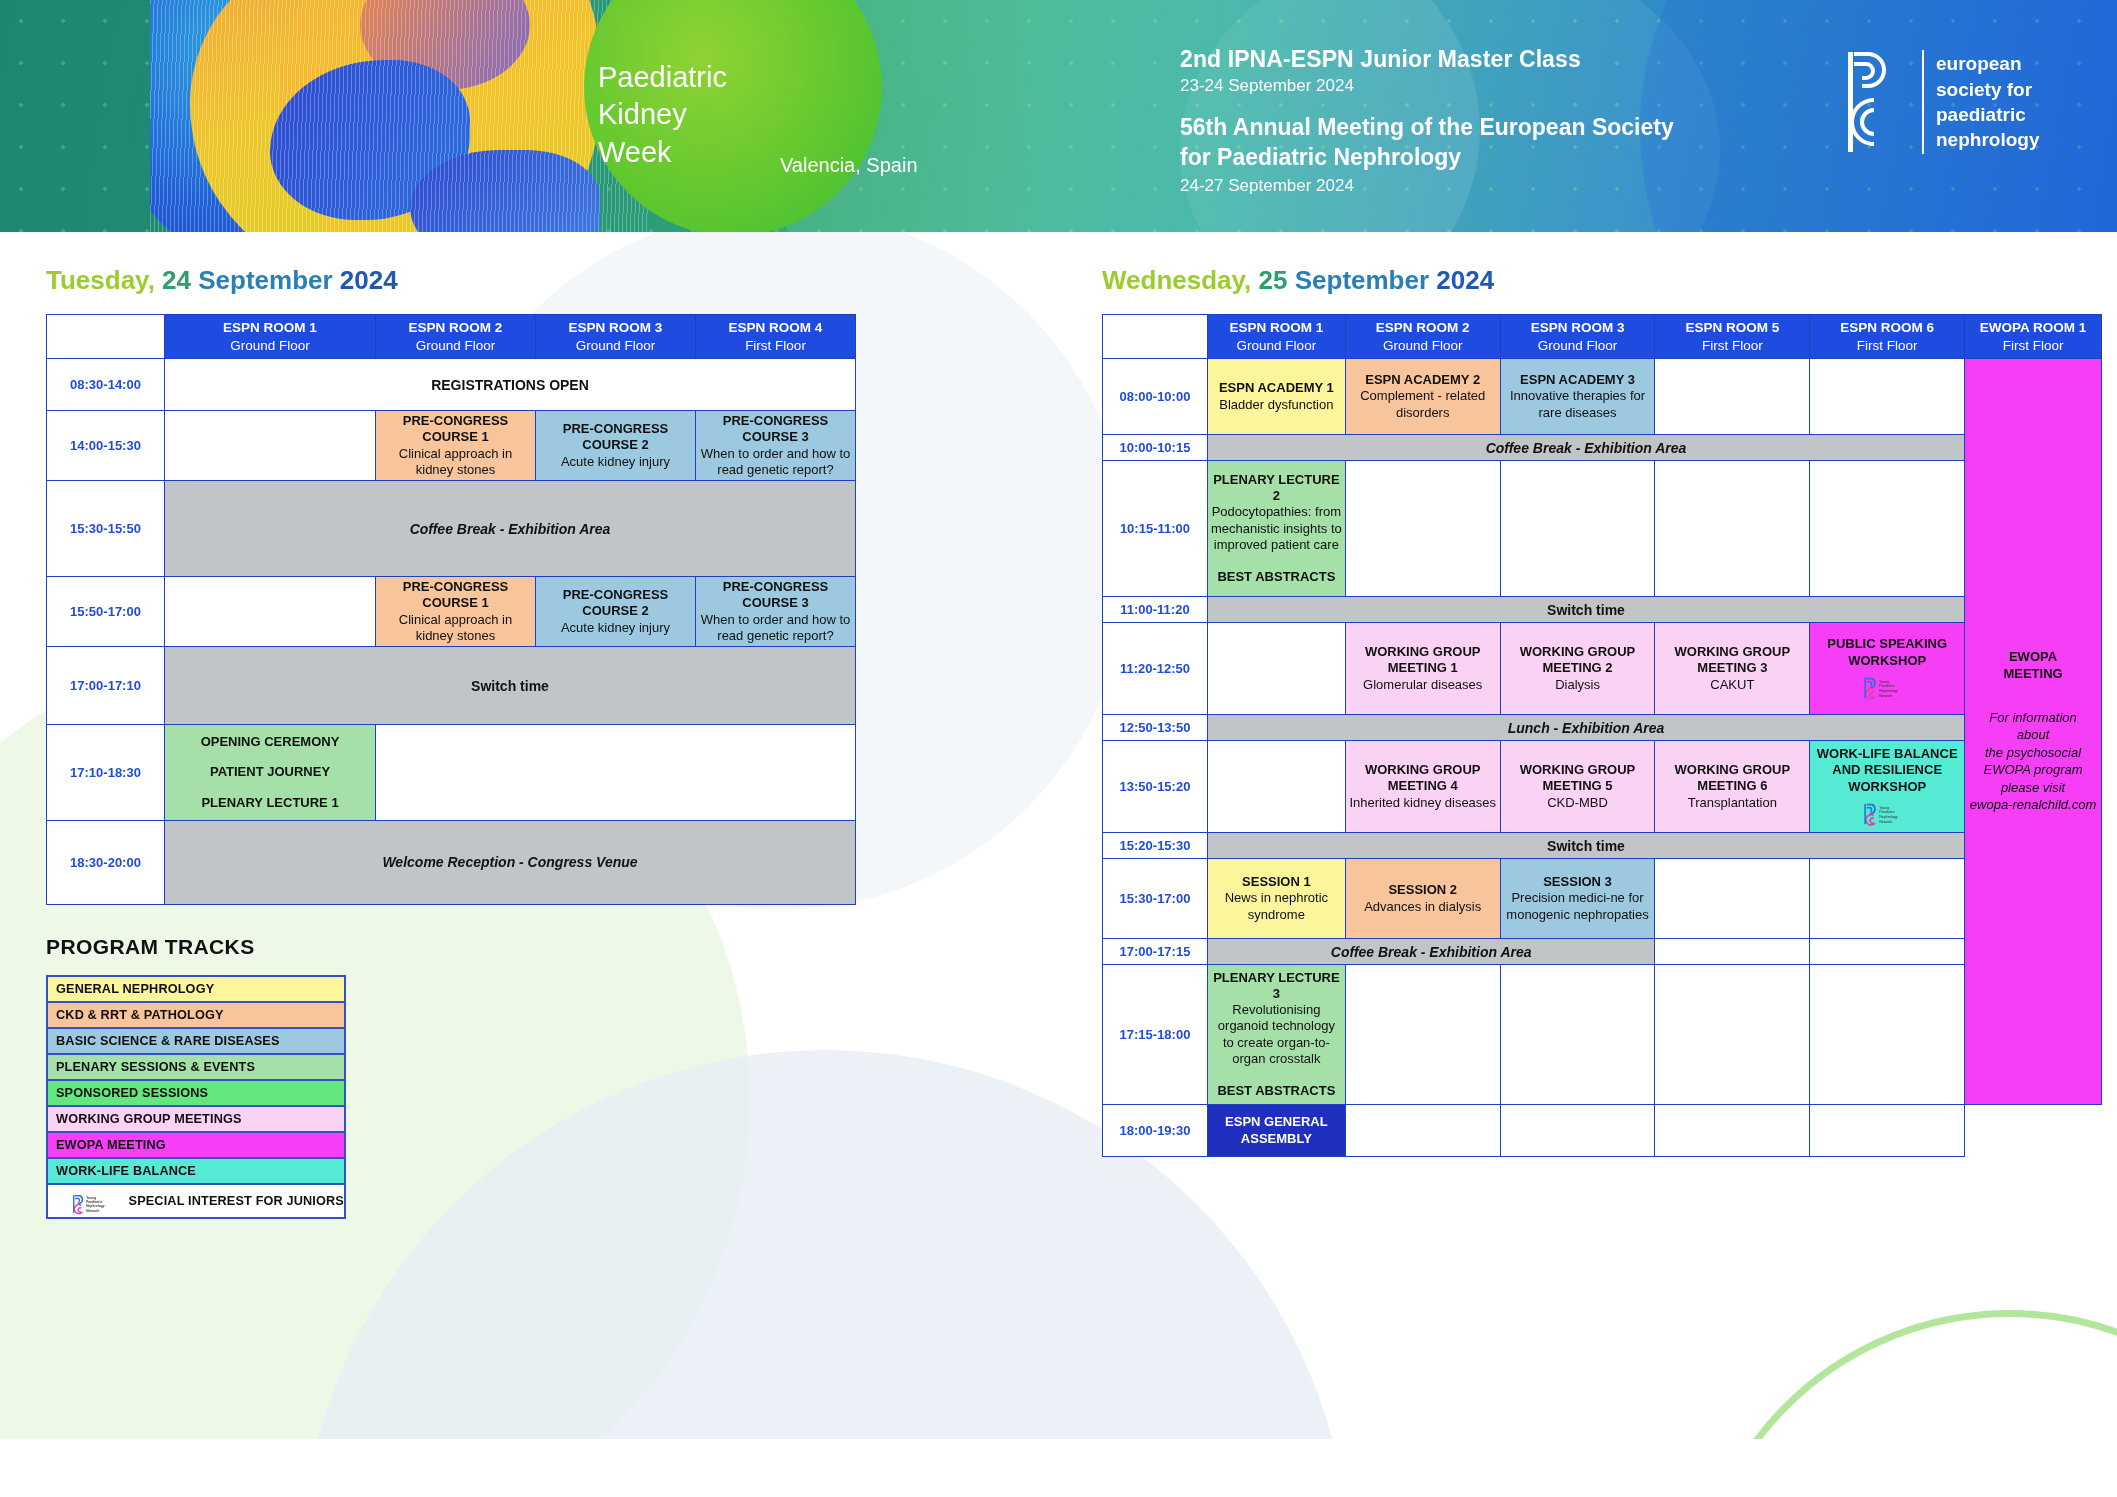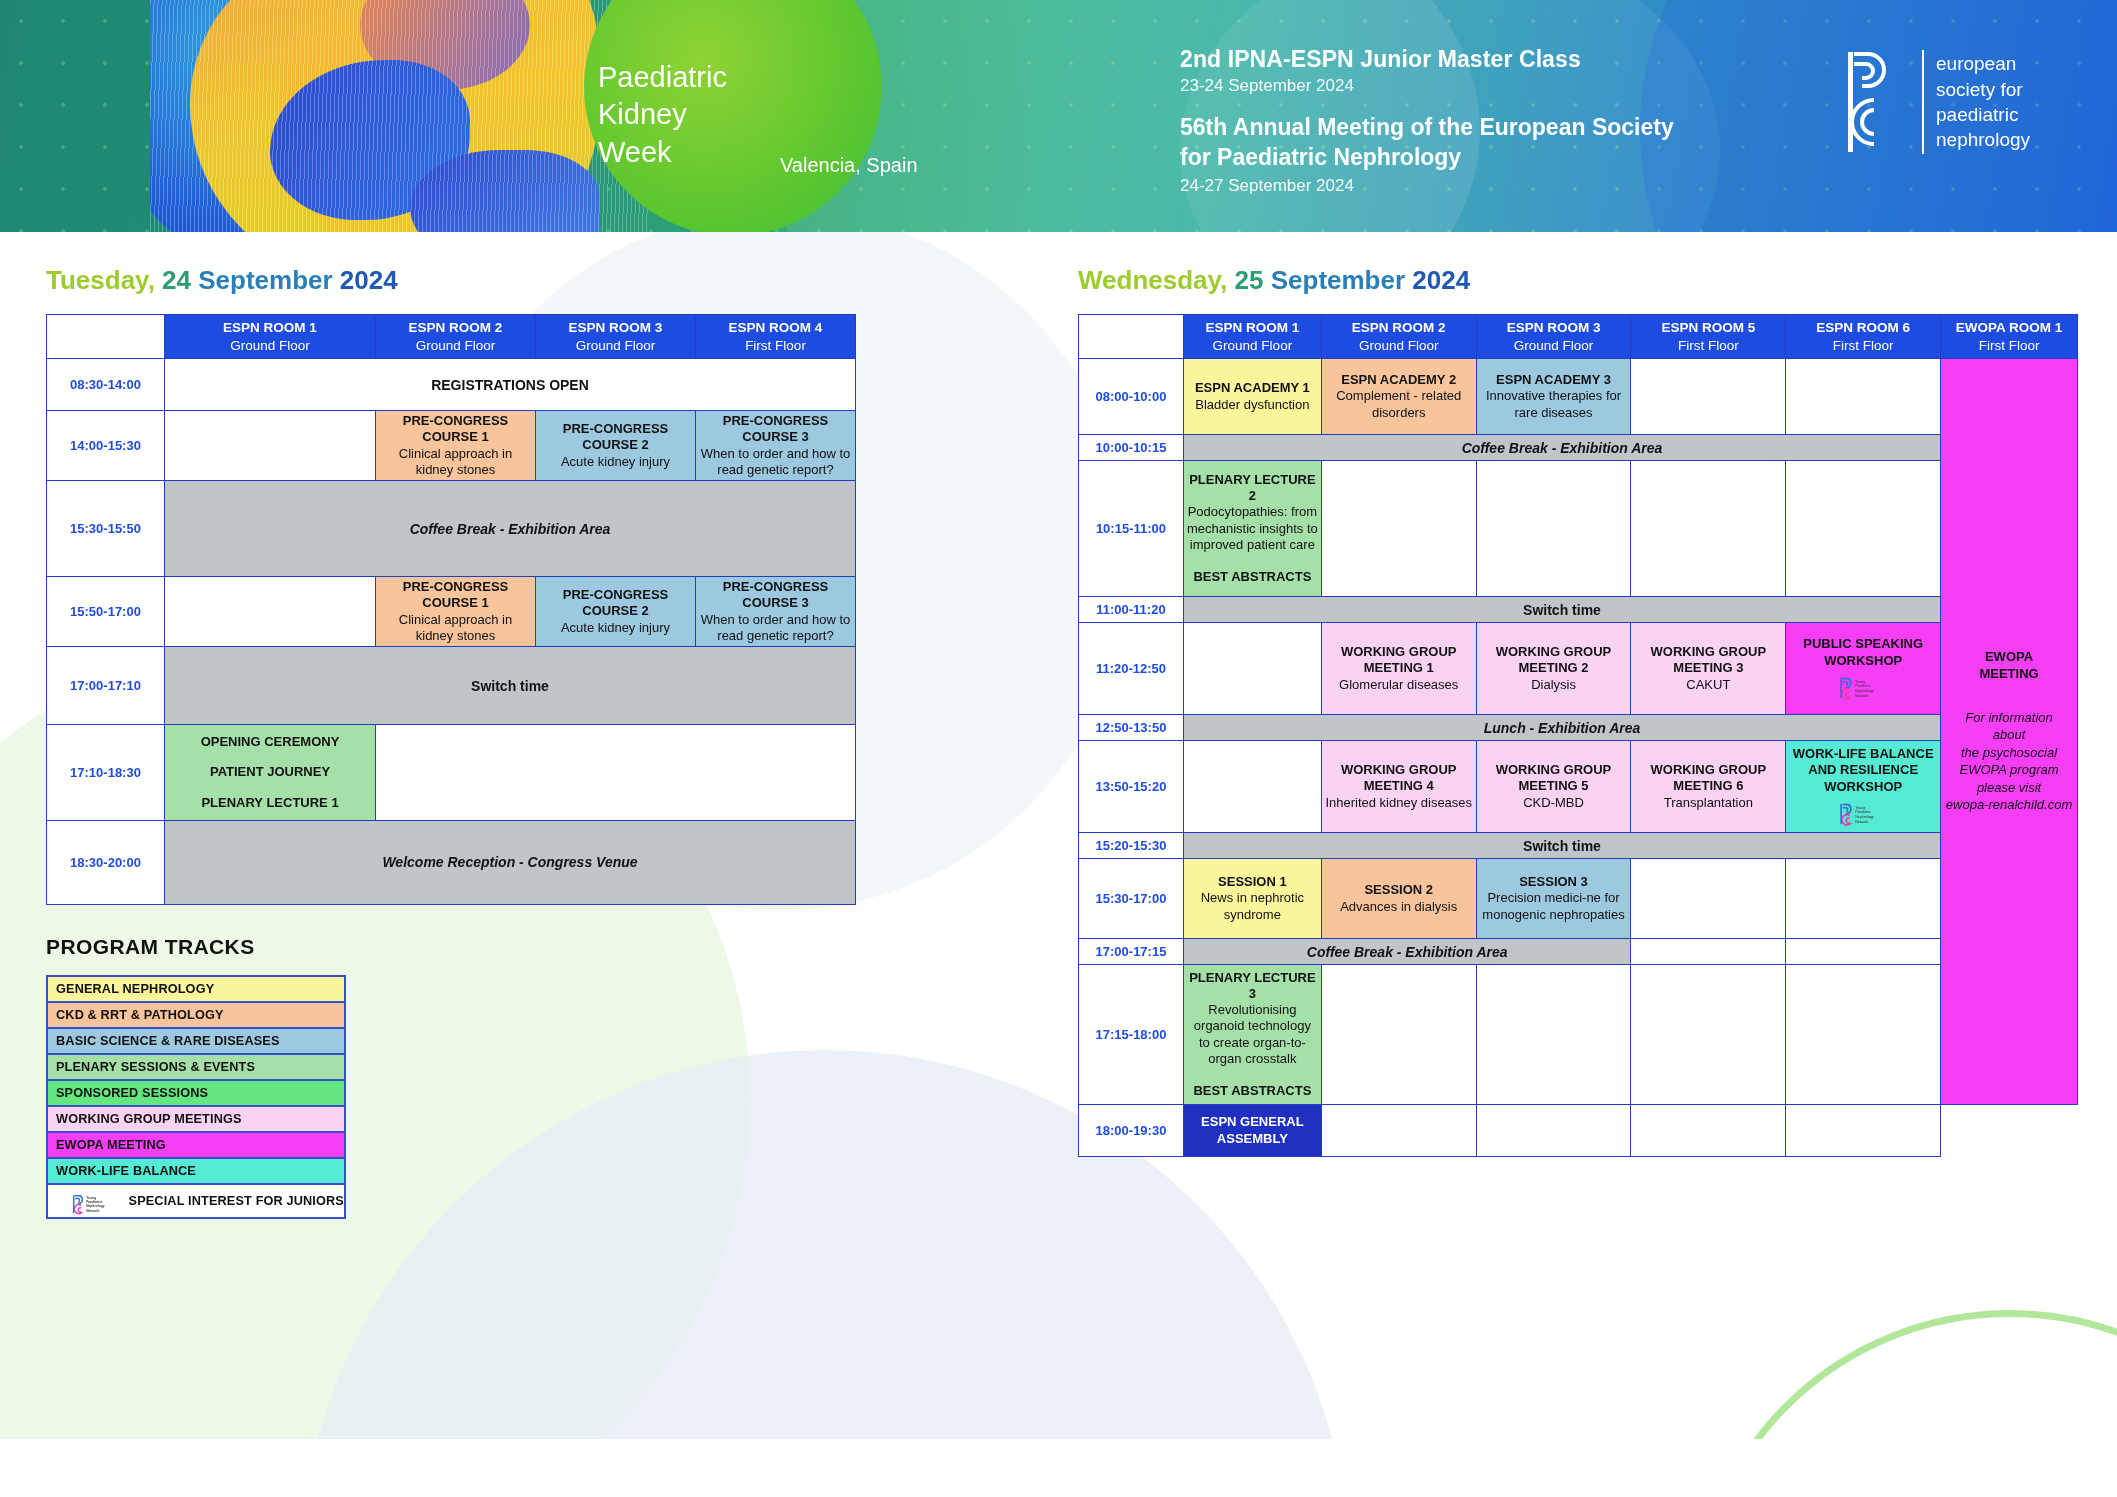--- a/index.html
+++ b/index.html
@@ -98,26 +98,26 @@
   }
   .meeting-block { position: absolute; left: 1180px; top: 46px; color: #fff; }
   .mb-l1 { font-size: 23px; font-weight: 700; letter-spacing: .1px; }
   .mb-l2 { font-size: 17px; font-weight: 400; margin-top: 3px; opacity: .95; }
   .mb-l3 { font-size: 23px; font-weight: 700; margin-top: 16px; line-height: 1.32; }
   .mb-l4 { font-size: 17px; font-weight: 400; margin-top: 3px; opacity: .95; }
 
   .espn-logo { position: absolute; left: 1840px; top: 48px; display: flex; align-items: center; gap: 12px; }
   .espn-logo .mark { width: 70px; height: 108px; }
   .espn-logo .bar { width: 2px; height: 104px; background: #fff; }
-  .espn-logo .words { color: #fff; font-size: 19px; line-height: 1.33; font-weight: 400; }
+  .espn-logo .words { color: #fff; font-size: 19px; line-height: 1.33; font-weight: 700; }
 
   
   .day { position: absolute; z-index: 3; }
   #day-tue { left: 46px; top: 265px; width: 980px; }
-  #day-wed { left: 1078px; top: 265px; width: 1000px; }
+  #day-wed { left: 1102px; top: 265px; width: 1000px; }
   .day-title { font-size: 26px; font-weight: 700; margin-bottom: 18px; }
   .day-title .p1 { color: #9ccc2e; }
   .day-title .p3 { color: #2f9e6e; }
   .day-title .p4 { color: #2a7fb8; }
   .day-title .p5 { color: #1f59b5; }
 
   table.sched { border-collapse: collapse; table-layout: fixed; }
   table.sched td, table.sched th { border: 1.4px solid #1f3fc0; vertical-align: middle; padding: 2px 3px; }
   .hdr {
     background: #1f4ce0; color: #fff; text-align: center;

